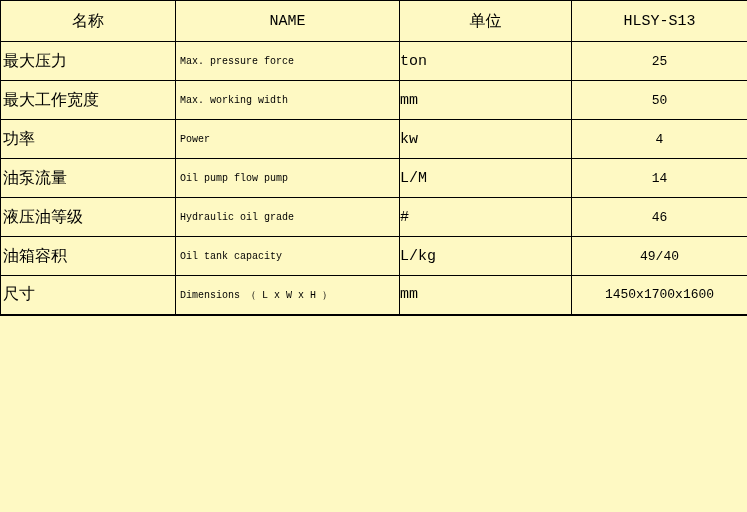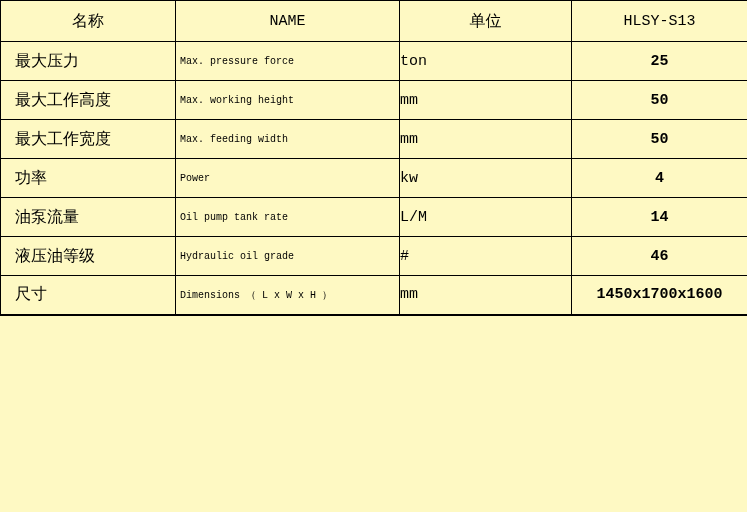--- a/index.html
+++ b/index.html
@@ -43,35 +43,34 @@
   col.w-model { width: 176px; }
 
   
   th { text-align: center; }
   th.h-cn, th.h-unit { font-size: 16px; }
   th.h-en, th.h-model { font-size: 15px; }
 
   
   td.cell-cn {
     text-align: left;
-    padding-left: 14px;
+    padding-left: 2px;
     font-size: 16px;
   }
   td.cell-en {
     text-align: left;
     padding-left: 4px;
     font-size: 10px;
   }
   td.cell-unit {
     font-size: 15px;
   }
   td.cell-value {
     text-align: center;
-    font-size: 15px;
-    font-weight: bold;
+    font-size: 13px;
   }
 </style>
 </head>
 <body>
 
 <div class="page">
   <table class="spec-table">
     <colgroup>
       <col class="w-cn">
       <col class="w-en">
@@ -87,48 +86,48 @@
       </tr>
     </thead>
     <tbody id="spec-body">
         <tr>
     <td class="cell-cn">最大压力</td>
     <td class="cell-en">Max. pressure force</td>
     <td class="cell-unit">ton</td>
     <td class="cell-value">25</td>
   </tr>
         <tr>
-    <td class="cell-cn">最大工作高度</td>
-    <td class="cell-en">Max. working height</td>
-    <td class="cell-unit">mm</td>
-    <td class="cell-value">50</td>
-  </tr>
-        <tr>
     <td class="cell-cn">最大工作宽度</td>
-    <td class="cell-en">Max. feeding width</td>
+    <td class="cell-en">Max. working width</td>
     <td class="cell-unit">mm</td>
     <td class="cell-value">50</td>
   </tr>
         <tr>
     <td class="cell-cn">功率</td>
     <td class="cell-en">Power</td>
     <td class="cell-unit">kw</td>
     <td class="cell-value">4</td>
   </tr>
         <tr>
     <td class="cell-cn">油泵流量</td>
-    <td class="cell-en">Oil pump tank rate</td>
+    <td class="cell-en">Oil pump flow pump</td>
     <td class="cell-unit">L/M</td>
     <td class="cell-value">14</td>
   </tr>
         <tr>
     <td class="cell-cn">液压油等级</td>
     <td class="cell-en">Hydraulic oil grade</td>
     <td class="cell-unit">#</td>
     <td class="cell-value">46</td>
+  </tr>
+        <tr>
+    <td class="cell-cn">油箱容积</td>
+    <td class="cell-en">Oil tank capacity</td>
+    <td class="cell-unit">L/kg</td>
+    <td class="cell-value">49/40</td>
   </tr>
         <tr>
     <td class="cell-cn">尺寸</td>
     <td class="cell-en">Dimensions （ L x W x H ）</td>
     <td class="cell-unit">mm</td>
     <td class="cell-value">1450x1700x1600</td>
   </tr>
       </tbody>
   </table>
 </div>

